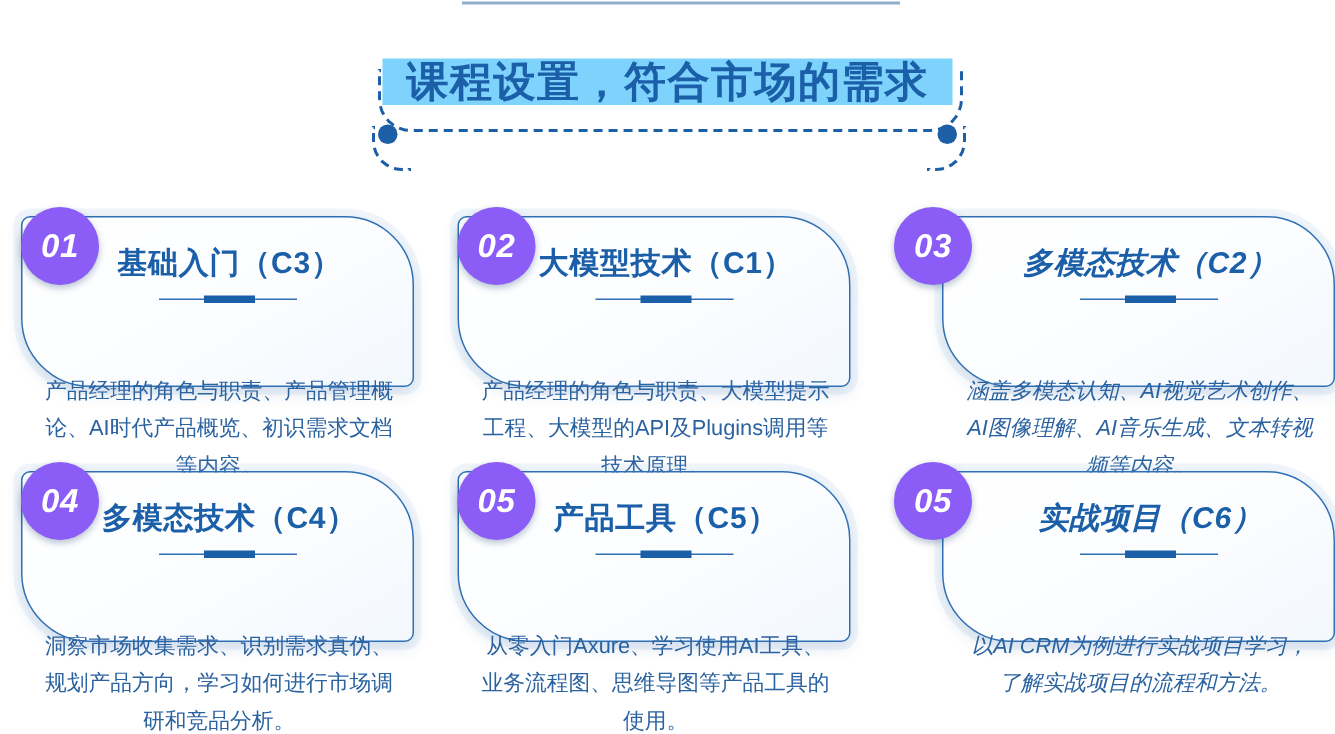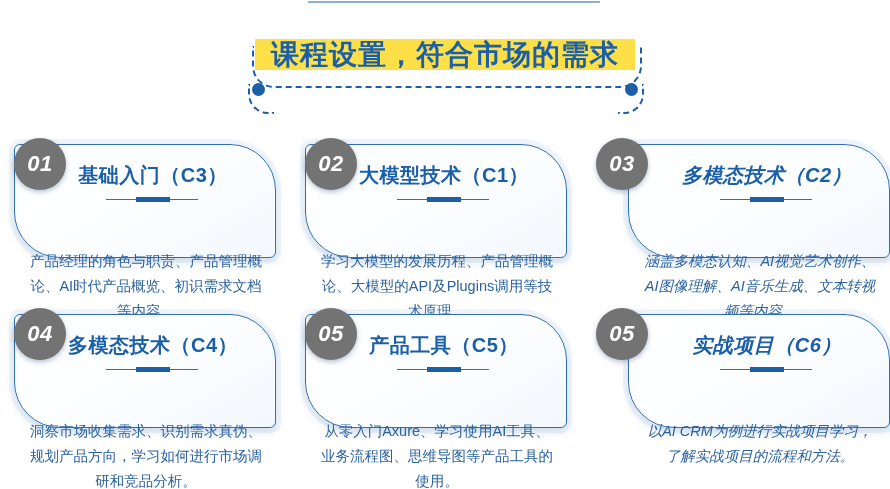--- a/index.html
+++ b/index.html
@@ -60,21 +60,21 @@
     width: 890px;
     text-align: center;
     font-size: 28px;
     font-weight: bold;
     color: #1b5fa8;
     letter-spacing: 1px;
     line-height: 42px;
     z-index: 4;
   }
   .heading-text .title-inner {
-    background: #fde047;
+    background: #7dd3fc;
     padding: 0 16px;
   }
   .dot-deco {
     position: absolute;
     width: 13px;
     height: 13px;
     border-radius: 50%;
     background: #1d5fa6;
     z-index: 5;
   }
@@ -126,21 +126,21 @@
   .card.r2 { top: 176px; }
   .card.c1 { left: 14px; }
   .card.c2 { left: 305px; }
   .card.c3 { left: 628px; font-style: italic; }
 
   .badge {
     position: absolute;
     width: 52px;
     height: 52px;
     border-radius: 50%;
-    background: #737373;
+    background: #8b5cf6;
     color: #ffffff;
     font-size: 22px;
     font-weight: bold;
     font-style: italic;
     text-align: center;
     line-height: 52px;
     letter-spacing: 0.5px;
     z-index: 6;
     box-shadow: 0 2px 5px rgba(10, 50, 100, 0.30);
   }
@@ -225,21 +225,21 @@
     </div>
     <div class="card-body">产品经理的角色与职责、产品管理概论、AI时代产品概览、初识需求文档等内容。</div>
   </div>
 
   <div class="card r1 c2">
     <div class="card-title">大模型技术（C1）</div>
     <div class="divider">
       <div class="line"></div>
       <div class="nub"></div>
     </div>
-    <div class="card-body">学习大模型的发展历程、产品管理概论、大模型的API及Plugins调用等技术原理。</div>
+    <div class="card-body">产品经理的角色与职责、大模型提示工程、大模型的API及Plugins调用等技术原理。</div>
   </div>
 
   <div class="card r1 c3">
     <div class="card-title">多模态技术（C2）</div>
     <div class="divider">
       <div class="line"></div>
       <div class="nub"></div>
     </div>
     <div class="card-body">涵盖多模态认知、AI视觉艺术创作、AI图像理解、AI音乐生成、文本转视频等内容。</div>
   </div>

